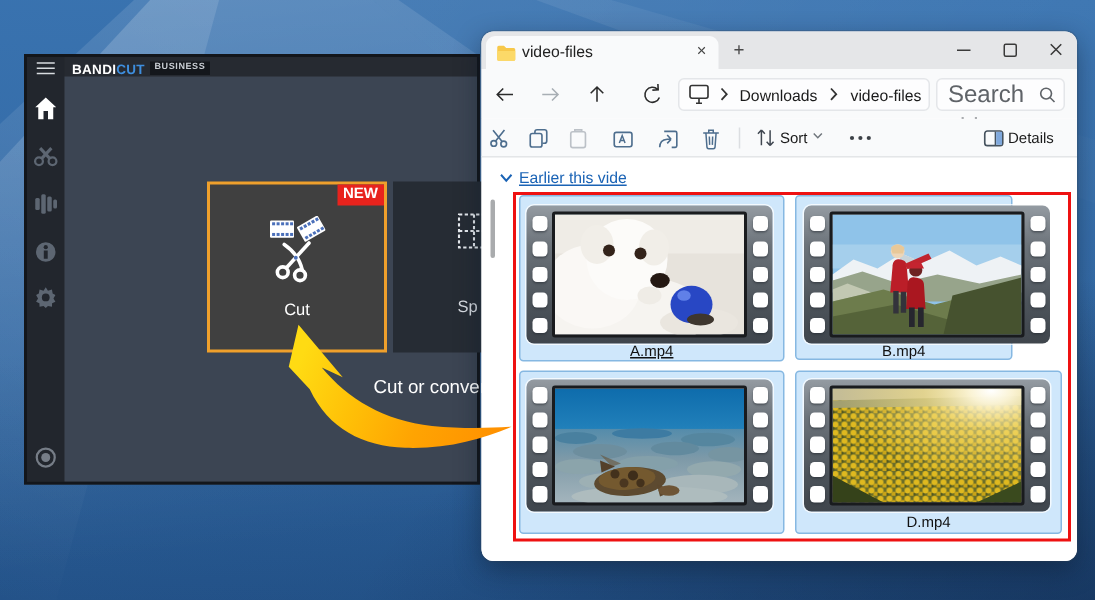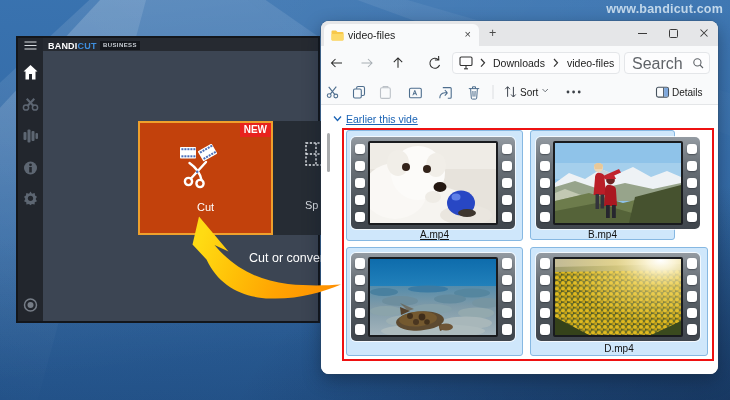--- a/index.html
+++ b/index.html
@@ -16,22 +16,22 @@
   
   #bandicut { position:absolute; left:16px; top:36px; width:304px; height:287px;
     background:#262a31; border:2px solid #13161b; }
   #bc-side { position:absolute; left:0; top:0; width:25px; height:100%; background:#22262d; }
   #bc-content { position:absolute; left:25px; top:13px; right:0; bottom:0; background:#3c4553; }
   #bc-logo { position:absolute; left:30px; top:2.5px; font-size:9px; font-weight:bold; color:#fff; letter-spacing:0.2px; }
   #bc-logo .cut { color:#3e8ede; }
   #bc-badge { position:absolute; left:82px; top:2.5px; background:#14171c; color:#c9ced4; font-size:6px; font-weight:bold; padding:1.5px 3px; letter-spacing:0.4px; }
 
   
-  #tile-cut { position:absolute; left:120px; top:83px; width:135px; height:114px;
-    background:#c2410c; border:2.5px solid #efa02c; }
+  #tile-cut { position:absolute; left:120px; top:83px; width:120px; height:114px;
+    background:#404040; border:2.5px solid #efa02c; }
   #tile-cut .lbl { position:absolute; width:100%; text-align:center; top:78px; color:#fff; font-size:11px; }
   #new-badge { position:absolute; right:0px; top:0px; background:#e8231d; color:#fff; font-weight:bold; font-size:10px; padding:1px 4px 2px; }
   #tile-sp { position:absolute; left:244px; top:83px; width:120px; height:114px; background:#262c34; }
   #tile-sp .lbl { position:absolute; left:43px; top:78px; color:#d8dce2; font-size:11px; }
   #bc-text { position:absolute; left:231px; top:212.5px; color:#fff; font-size:12.5px; white-space:nowrap; }
 
   
   #explorer { position:absolute; left:321px; top:21px; width:397px; height:353px;
     background:#fff; border-radius:8px; box-shadow: 0 6px 18px rgba(10,25,45,0.45), 0 0 0 1px rgba(60,80,100,0.25);
   }
@@ -86,21 +86,20 @@
         <stop offset="0.6" stop-color="#ffffff" stop-opacity="0.05"></stop>
         <stop offset="1" stop-color="#ffffff" stop-opacity="0"></stop>
       </linearGradient>
     </defs>
     <polygon points="165,-70 931,573 490,700 -605,760" fill="url(#bm1)"></polygon>
     <polygon points="165,-70 -60,760 -451,500" fill="url(#bm2)"></polygon>
     <polygon points="165,-70 1200,650 931,573" fill="url(#bm3)"></polygon>
     <polygon points="165,-70 1659,60 1575,443" fill="url(#bm3)" opacity="0.85"></polygon>
     <polygon points="165,-70 1100,200 1100,420 931,573" fill="url(#bm3)" opacity="0.7"></polygon>
   </svg>
-  <div id="site">www.bandicut.com</div>
 
   <div id="bandicut">
     <div id="bc-side"></div>
     <div id="bc-content"></div>
     <div id="bc-logo">BANDI<span class="cut">CUT</span></div>
     <div id="bc-badge">BUSINESS</div>
     <svg id="bc-icons" width="25" height="283" viewBox="0 0 25 283" style="position:absolute;left:0;top:0;">
       <g stroke="#d8dce0" stroke-width="1">
         <line x1="6.5" y1="4" x2="18.5" y2="4"></line>
           <line x1="6.5" y1="7.5" x2="18.5" y2="7.5"></line>

